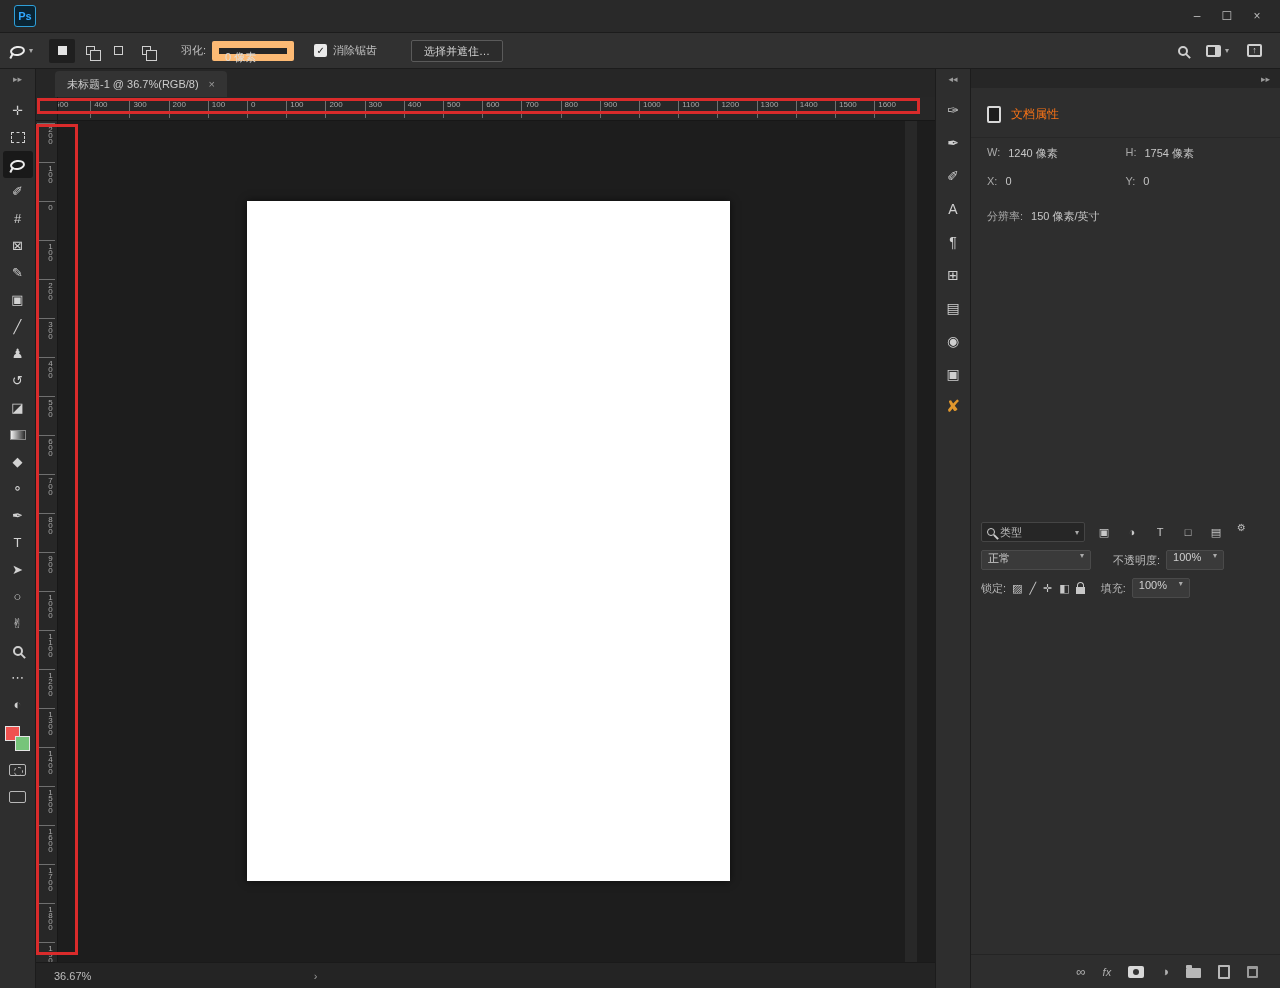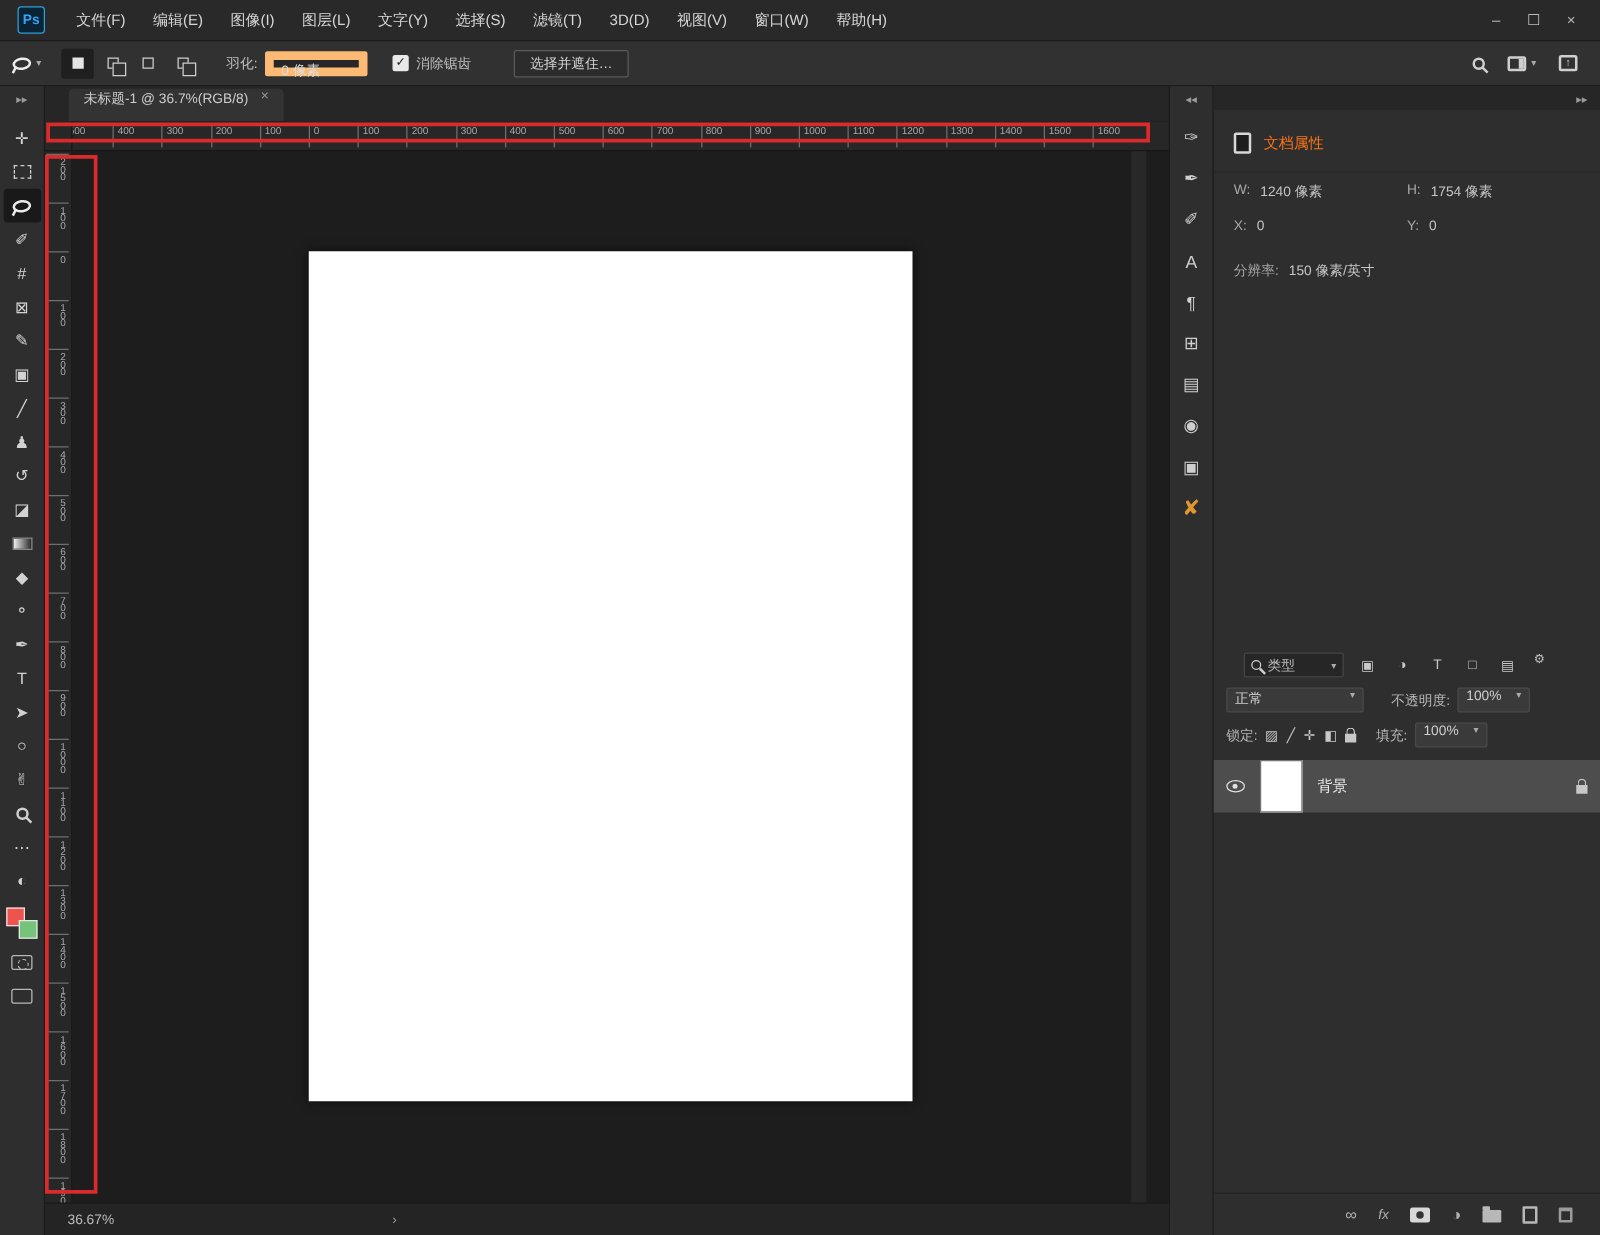--- a/index.html
+++ b/index.html
@@ -42,21 +42,21 @@
   .tool { width:30px; height:27px; display:flex; align-items:center; justify-content:center; border-radius:3px; }
   .tool.active { background:#191919; }
   .tool .glyph { font-size:13px; color:#d2d2d2; line-height:1; }
   .swatches { position:relative; width:26px; height:26px; margin:8px 0 4px 0; }
   .swatch-fg { position:absolute; left:0; top:0; width:15px; height:15px; border:1px solid #e5e5e5; }
   .swatch-bg { position:absolute; right:1px; bottom:1px; width:15px; height:15px; border:1px solid #e5e5e5; }
 
   
   .canvas-col { width:899px; display:flex; flex-direction:column; background:#1e1e1e; }
   .tabrow { height:28px; background:#262626; display:flex; align-items:flex-end; }
-  .doc-tab { margin-left:19px; height:26px; background:#333333; display:flex; gap:10px;
+  .doc-tab { margin-left:19px; height:26px; background:#333333; display:flex; align-items:center; gap:10px;
     padding:0 12px; font-size:11px; color:#cccccc; border-top-left-radius:4px; border-top-right-radius:4px; }
   .tab-close { color:#9a9a9a; font-size:11px; }
   .canvas-area { position:relative; flex:1; background:#1d1d1d; overflow:hidden; }
   .hruler { position:absolute; left:0; top:0; right:0; height:24px; background:#272727; border-bottom:1px solid #171717; }
   .vruler { position:absolute; left:0; top:24px; bottom:0; width:22px; background:#272727; border-right:1px solid #171717; }
   .ruler-corner { position:absolute; left:0; top:0; width:22px; height:24px; background:#272727; border-right:1px solid #171717; border-bottom:1px solid #171717; z-index:2; }
   .htick { position:absolute; top:3px; height:18px; border-left:1px solid #6f6f6f; padding-left:3px;
     font-size:8px; color:#a8a8a8; }
   .vtick { position:absolute; left:1px; width:18px; border-top:1px solid #6f6f6f; padding-top:1px;
     font-size:8px; color:#a8a8a8; writing-mode:vertical-rl; text-orientation:upright; letter-spacing:-3px; line-height:9px; }
@@ -89,22 +89,22 @@
   .doc-props-header { display:flex; align-items:center; gap:10px; padding:8px 16px 14px 16px; }
   .doc-props-header .title { font-size:12px; color:#f97316; }
   .i-page { width:14px; height:17px; border:2px solid #d8d8d8; border-radius:2px; background:#1d1d1d; }
   .fields { padding:8px 16px; border-top:1px solid #272727; }
   .frow { display:flex; margin-bottom:14px; font-size:11px; color:#c6c6c6; }
   .fcell { width:140px; display:flex; gap:8px; }
   .flabel { color:#a8a8a8; }
   .layers-group { flex:1; display:flex; flex-direction:column; background:#2e2e2e; }
   .layers-body { flex:1; position:relative; }
   .filter-row { display:flex; align-items:center; gap:8px; padding:8px 10px 4px 10px; }
-  .search-box { width:80px; height:20px; background:#262626; border:1px solid #454545; border-radius:2px;
-    display:flex; align-items:center; gap:5px; padding:0 5px; font-size:11px; color:#bbb;margin-left:14px; }
+  .search-box { width:104px; height:20px; background:#262626; border:1px solid #454545; border-radius:2px;
+    display:flex; align-items:center; gap:5px; padding:0 5px; font-size:11px; color:#bbb; }
   .search-box .caret { margin-left:auto; }
   .filter-icons { display:flex; gap:6px; align-items:center; }
   .ficon { width:22px; height:18px; display:flex; align-items:center; justify-content:center; font-size:11px; color:#c8c8c8; }
   .gear { font-size:10px; color:#bbb; margin-left:2px; align-self:flex-start; }
   .blend-row, .lock-row { display:flex; align-items:center; gap:6px; padding:4px 10px; font-size:11px; color:#b8b8b8; }
   .select { background:#3a3a3a; border:1px solid #4a4a4a; border-radius:2px; height:20px; display:flex; 
     padding:0 6px; gap:8px; color:#d0d0d0; }
   .blend-select { width:110px; justify-content:space-between; }
   .pct-select { width:58px; justify-content:space-between; }
   .lock-icons { display:flex; gap:7px; align-items:center; }
@@ -145,43 +145,20 @@
   .i-share { width:15px; height:13px; border:2px solid #cfcfcf; border-radius:2px; color:#cfcfcf; font-size:9px;
     display:inline-flex; align-items:center; justify-content:center; line-height:1; }
 </style>
 </head>
 <body>
 
 <div class="window">
 
   <div class="menubar">
     <div class="ps-logo">Ps</div>
-    <div style="display:flex">
-  <span class="menu-item">文件(F)</span>
-
-  <span class="menu-item">编辑(E)</span>
-
-  <span class="menu-item">图像(I)</span>
-
-  <span class="menu-item">图层(L)</span>
-
-  <span class="menu-item">文字(Y)</span>
-
-  <span class="menu-item">选择(S)</span>
-
-  <span class="menu-item">滤镜(T)</span>
-
-  <span class="menu-item">3D(D)</span>
-
-  <span class="menu-item">视图(V)</span>
-
-  <span class="menu-item">窗口(W)</span>
-
-  <span class="menu-item">帮助(H)</span>
-</div>
     <div class="win-controls">
   <span class="win-btn">–</span>
 
   <span class="win-btn">☐</span>
 
   <span class="win-btn">×</span>
 </div>
   </div>
 
   <div class="optionsbar">
@@ -527,26 +504,20 @@
 
   <span class="glyph">◧</span>
 </div>
             <span class="i-lock"></span>
             <span style="margin-left:10px">填充:</span>
             <div class="select pct-select">
               <span>100%</span>
               <span class="caret">▾</span>
             </div>
           </div>
-          <div class="layer-row">
-            <span class="i-eye"></span>
-            <span class="layer-thumb"></span>
-            <span class="layer-name">背景</span>
-            <span class="i-lock layer-lock"></span>
-          </div>
         </div>
         <div class="layers-bottom">
           <span class="lb-icon">∞</span>
           <span class="lb-icon fx-text">fx</span>
           <span class="lb-icon">
               <span class="i-mask"></span>
             </span>
           <span class="lb-icon">◑</span>
           <span class="lb-icon">
               <span class="i-folder"></span>

